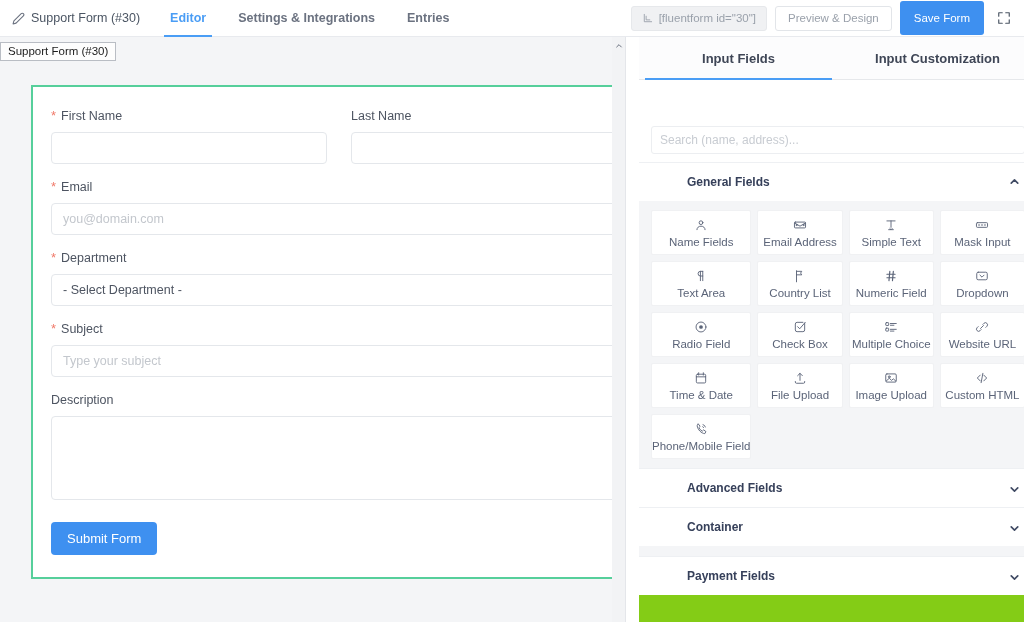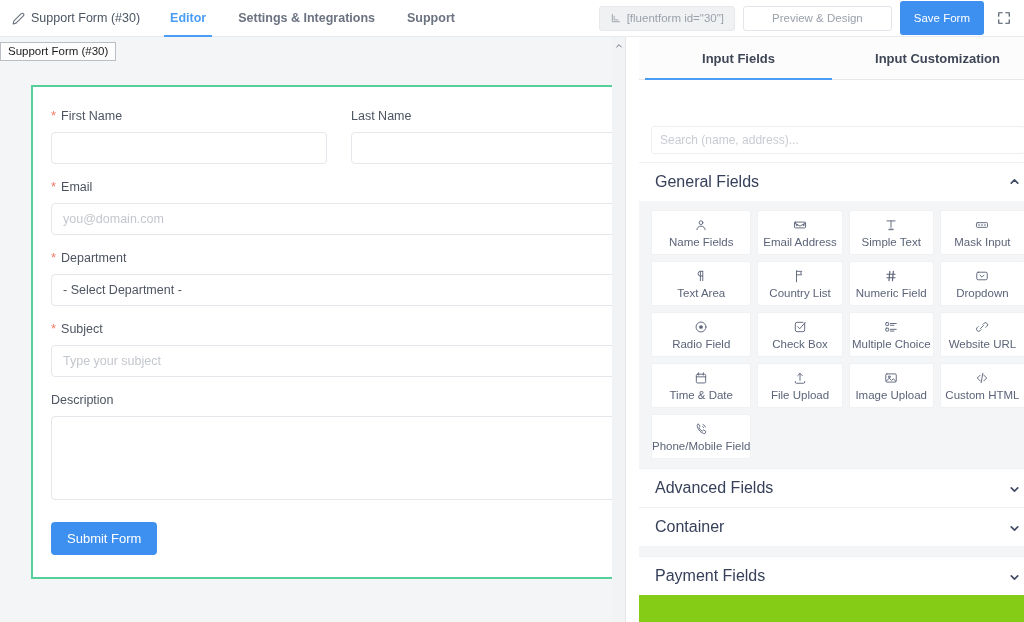--- a/index.html
+++ b/index.html
@@ -39,21 +39,21 @@
     padding-right: 8px;
   }
   .shortcode-box {
     display: flex; align-items: center; gap: 6px;
     background: #f0f1f3; border: 1px solid #e6e8eb; border-radius: 3px;
     height: 25px; padding: 0 10px; font-size: 11.5px; color: #9aa1ab;
     white-space: nowrap;
   }
   .shortcode-icon { width: 11px; height: 11px; display: block; color: #9aa1ab; }
   .btn-preview {
-    height: 25px; padding: 0 28px; background: #fff;
+    height: 25px; padding: 0 12px; background: #fff;
     border: 1px solid #e2e5e9; border-radius: 3px;
     font-size: 11.5px; color: #9aa1ab; cursor: pointer; white-space: nowrap;
     font-family: inherit;
   }
   .btn-save {
     height: 34px; padding: 0 14px; background: #3e90f0; border: none;
     border-radius: 3px; font-size: 11.5px; color: #fff; cursor: pointer;
     white-space: nowrap; font-family: inherit;
   }
   .fullscreen-btn {
@@ -154,21 +154,21 @@
     font-family: inherit; outline: none; margin-top: 36px;
   }
   .search-input::placeholder { color: #c8ccd2; }
 
   .section { background: #fff; }
   .section-head {
     display: flex; align-items: center; justify-content: space-between;
     height: 39px; padding: 0 16px; background: #fff;
     border-top: 1px solid #eef0f3; cursor: pointer;
   }
-  .section-title { font-size: 16px; font-weight: 400; color: #36405a; }
+  .section-title { font-size: 12px; font-weight: 700; color: #36405a; margin-left: 32px; }
   .chev { width: 13px; height: 13px; display: block; color: #3f4a63; }
   .chev.up { transform: rotate(180deg); }
 
   .grid {
     display: grid; grid-template-columns: repeat(4, 1fr);
     gap: 6px; padding: 9px 12px 9px 12px; background: #f4f5f7;
   }
   .field-card {
     background: #fff; border: 1px solid #f0f1f3; border-radius: 2px;
     height: 45px; display: flex; flex-direction: column;
@@ -207,21 +207,21 @@
     </div>
 
     <div class="nav-tabs">
       <div class="nav-tab active">
         <span>Editor</span>
       </div>
       <div class="nav-tab">
         <span>Settings &amp; Integrations</span>
       </div>
       <div class="nav-tab">
-        <span>Support</span>
+        <span>Entries</span>
       </div>
     </div>
 
     <div class="topbar-right">
       <div class="shortcode-box">
         <span class="shortcode-icon">
           <svg viewBox="0 0 24 24" fill="none" stroke="currentColor" stroke-width="2" stroke-linecap="round" stroke-linejoin="round" width="11" height="11">
             <path d="M5 3v16h16"></path>
               <path d="M9 7v8h8"></path>
           </svg>

